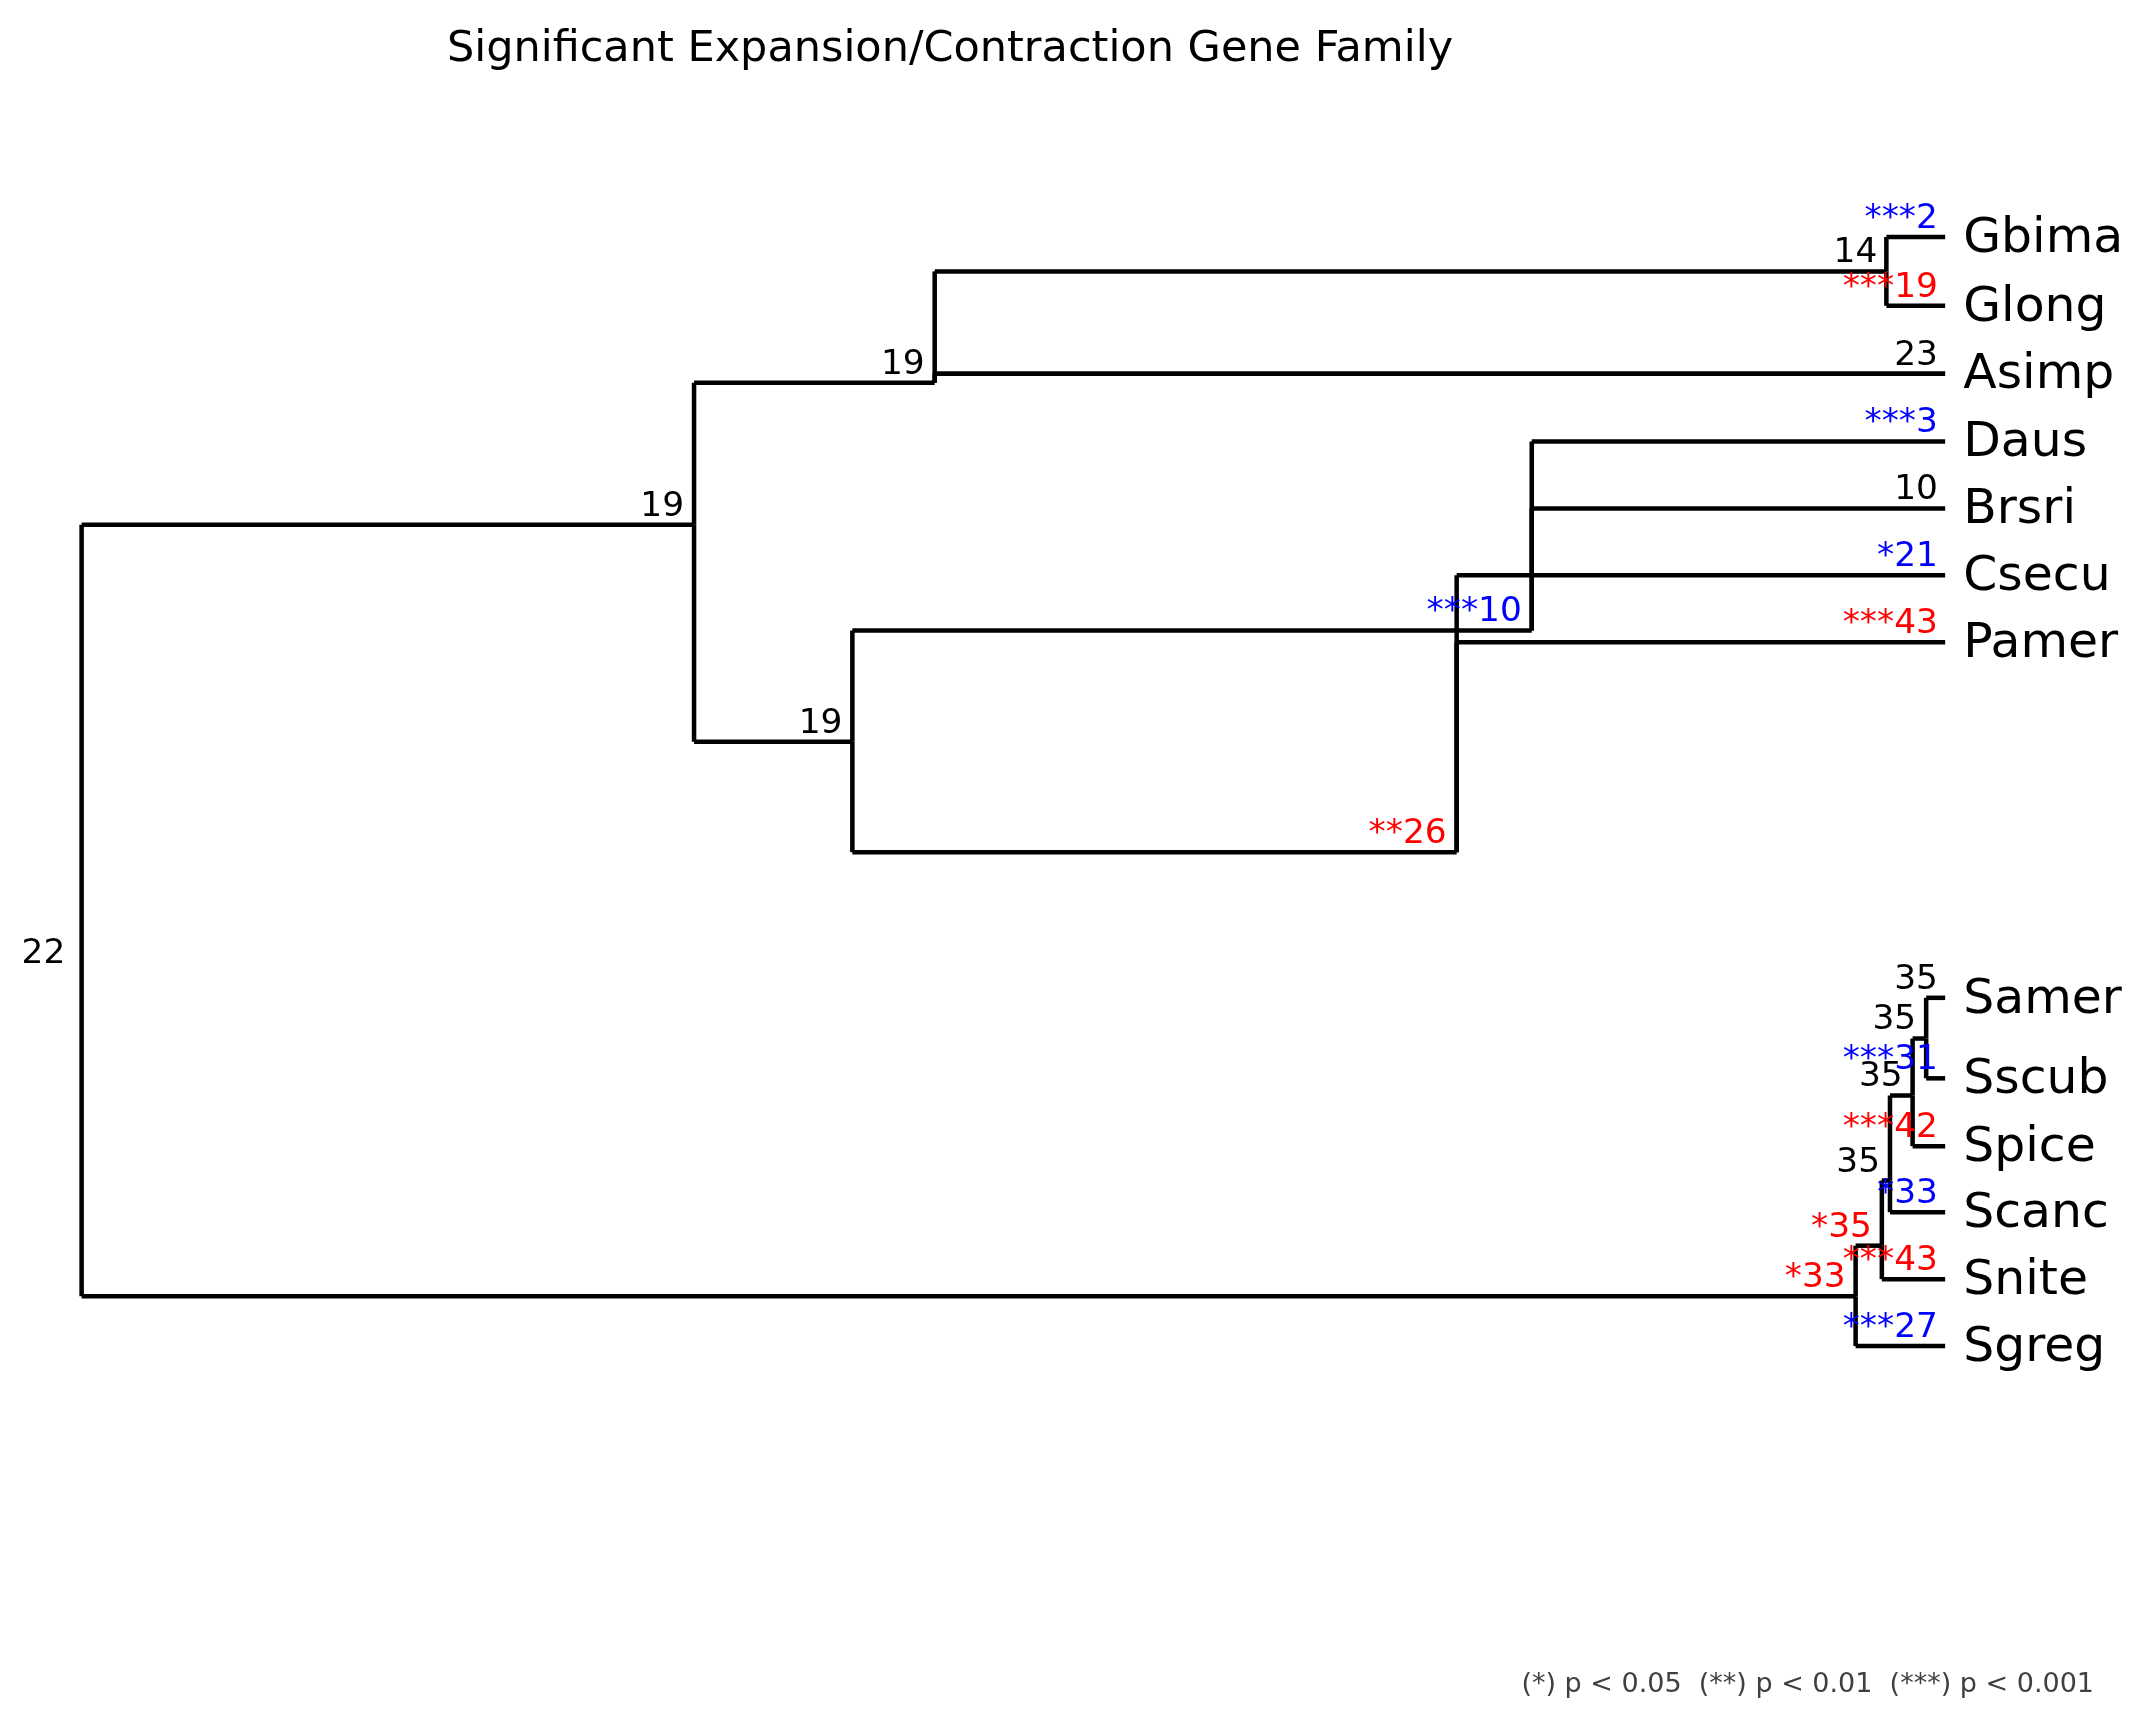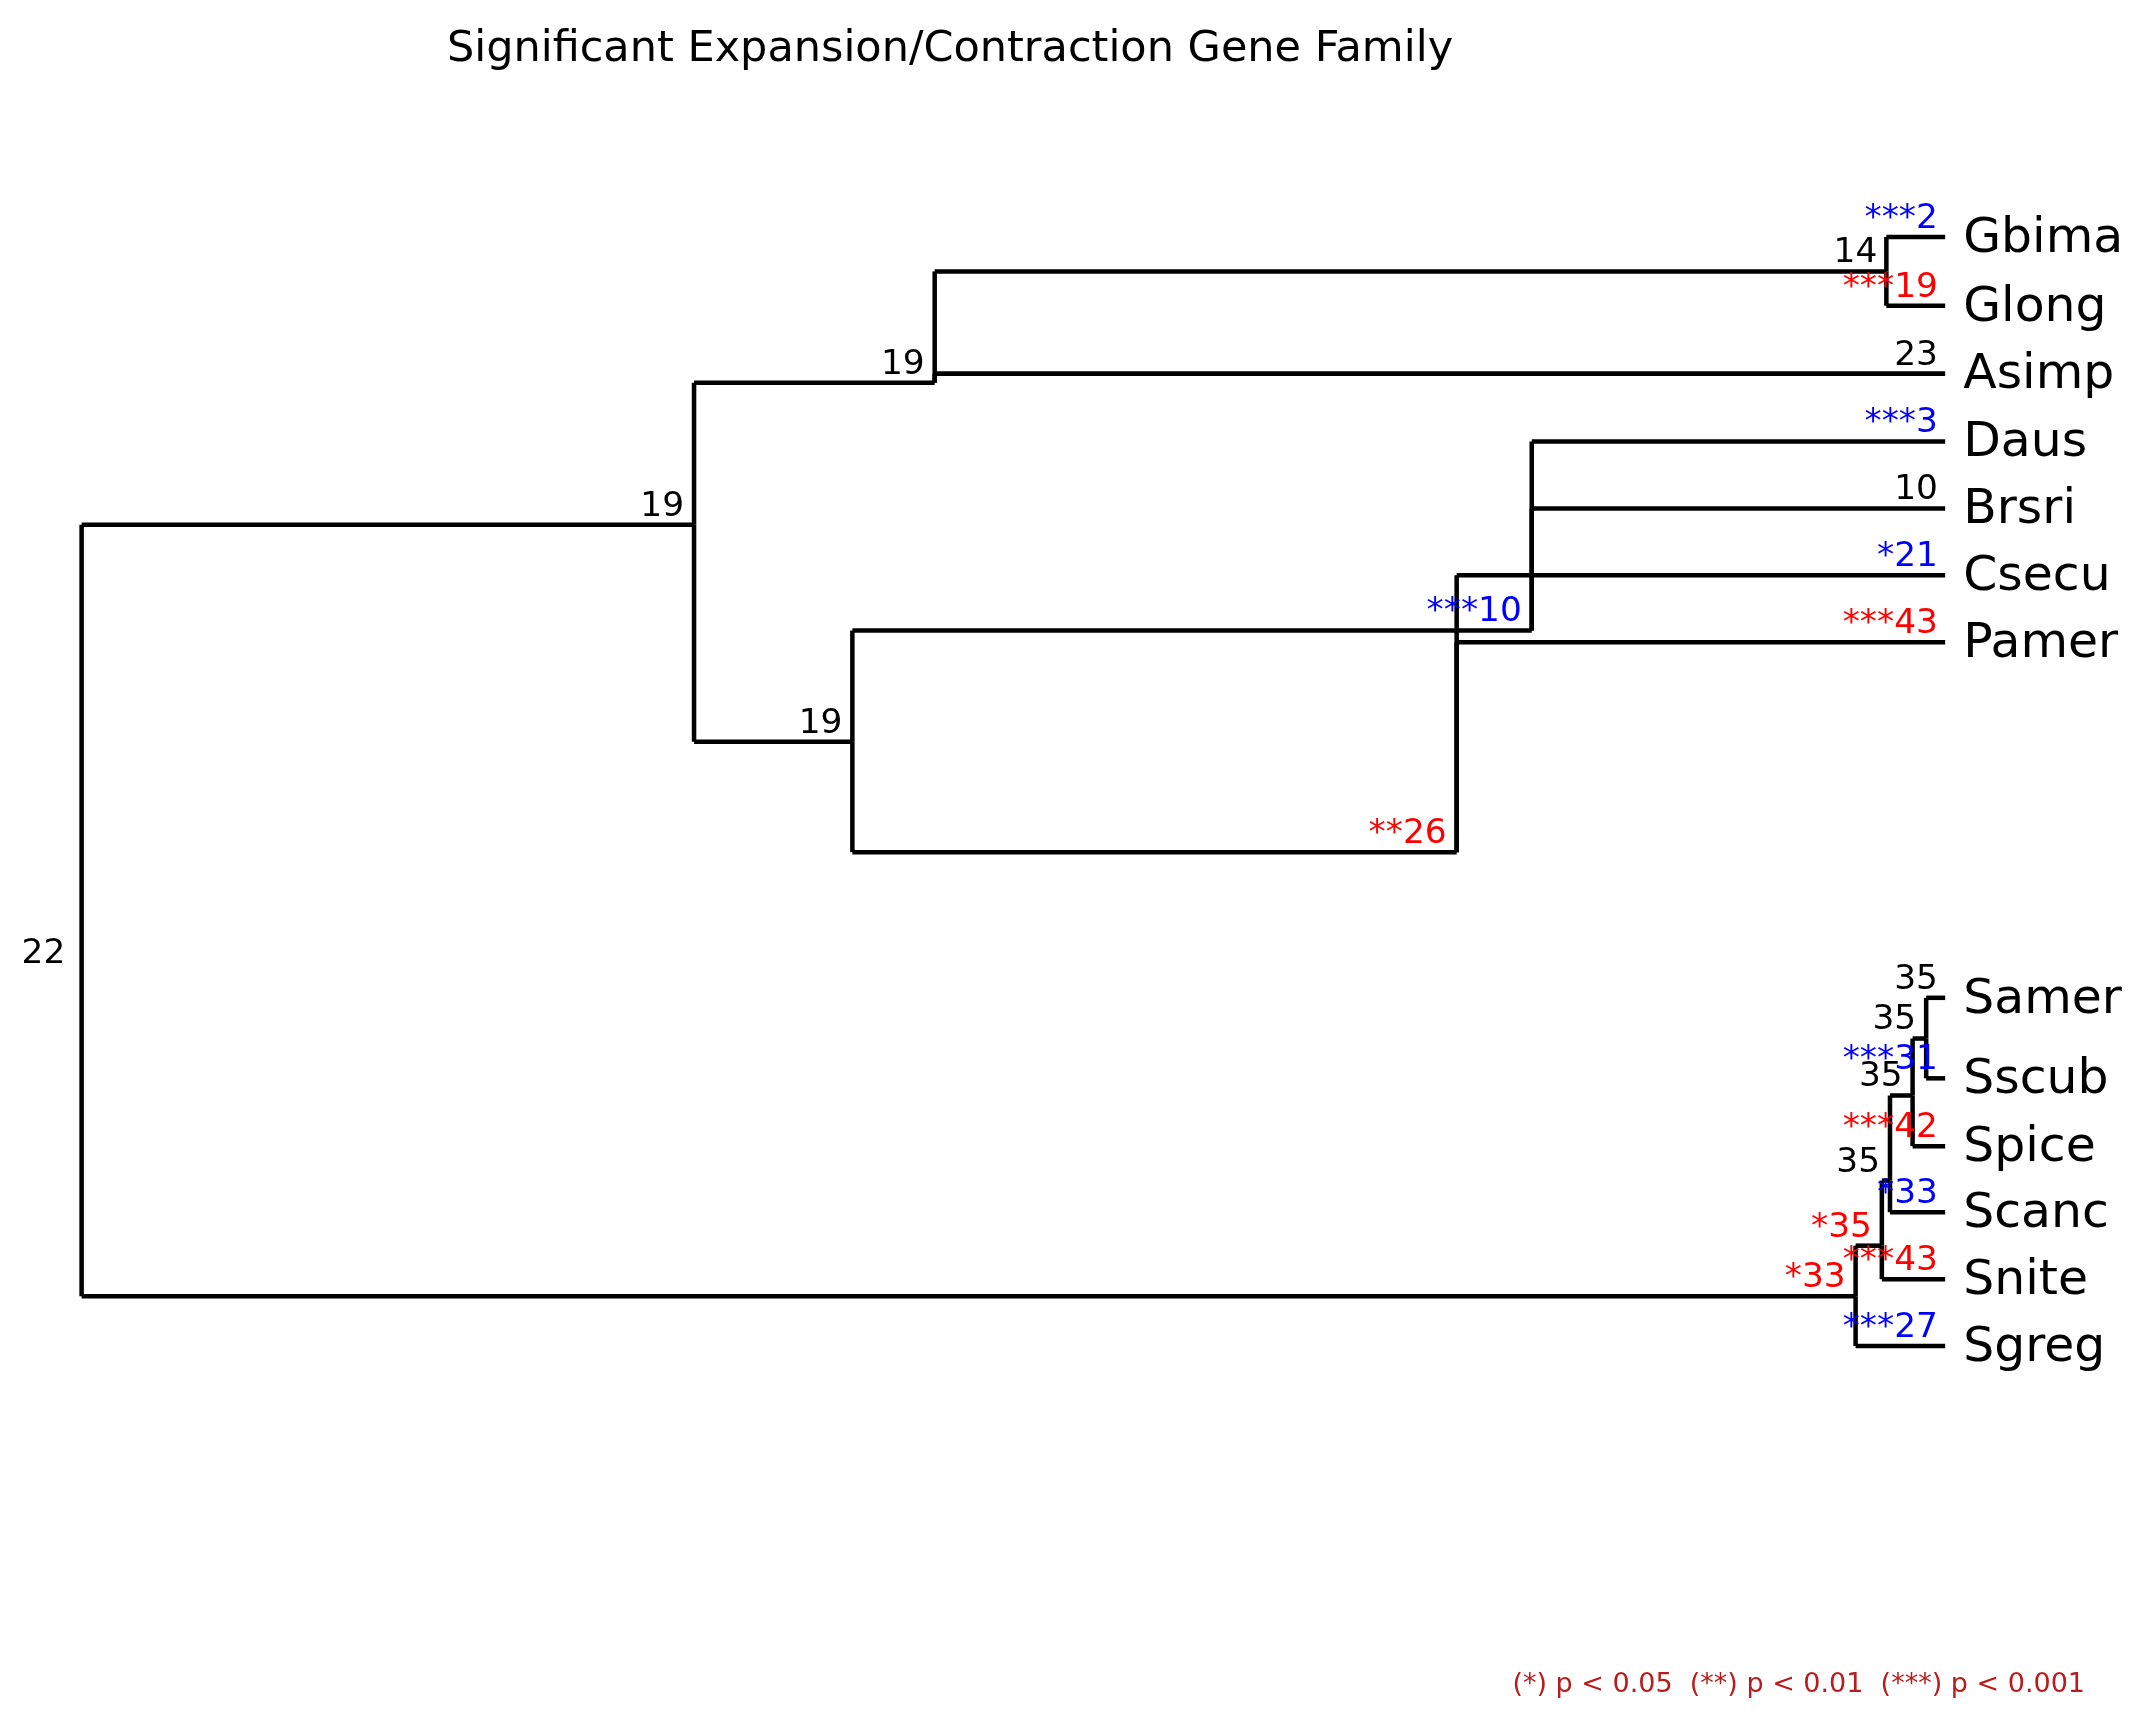--- a/index.html
+++ b/index.html
@@ -1,21 +1,21 @@
 <!DOCTYPE html>
 <html style="font-size:14.5px"><head>
 <meta charset="utf-8">
 <style>
   html,body{margin:0;padding:0;background:#ffffff;}
   body{width:2148px;height:1736px;font-family:"DejaVu Sans","Liberation Sans",sans-serif;overflow:hidden;}
   #root{position:relative;width:2148px;height:1736px;background:#fff;}
   .title{position:absolute;left:0;top:20px;width:1900px;text-align:center;
          font-size:43px;line-height:1.22;color:#000;font-family:"DejaVu Sans","Liberation Sans",sans-serif;}
   .title div{white-space:pre;}
-  .footnote{position:absolute;right:63px;bottom:38px;font-size:27px;color:#b91c1c;
+  .footnote{position:absolute;right:54px;bottom:38px;font-size:27px;color:#404040;
             font-family:"DejaVu Sans","Liberation Sans",sans-serif;white-space:pre;}
   svg{position:absolute;left:0;top:0;}
   .tiplabel{font-size:54px;fill:#000;font-family:"DejaVu Sans","Liberation Sans",sans-serif;dominant-baseline:middle;}
   .nodenum{font-size:38px;font-family:"DejaVu Sans","Liberation Sans",sans-serif;text-anchor:end;}
   .branch{stroke:#000;stroke-width:5;fill:none;stroke-linecap:butt;}
 </style>
 </head>
 <body>
 
 <div id="root">

